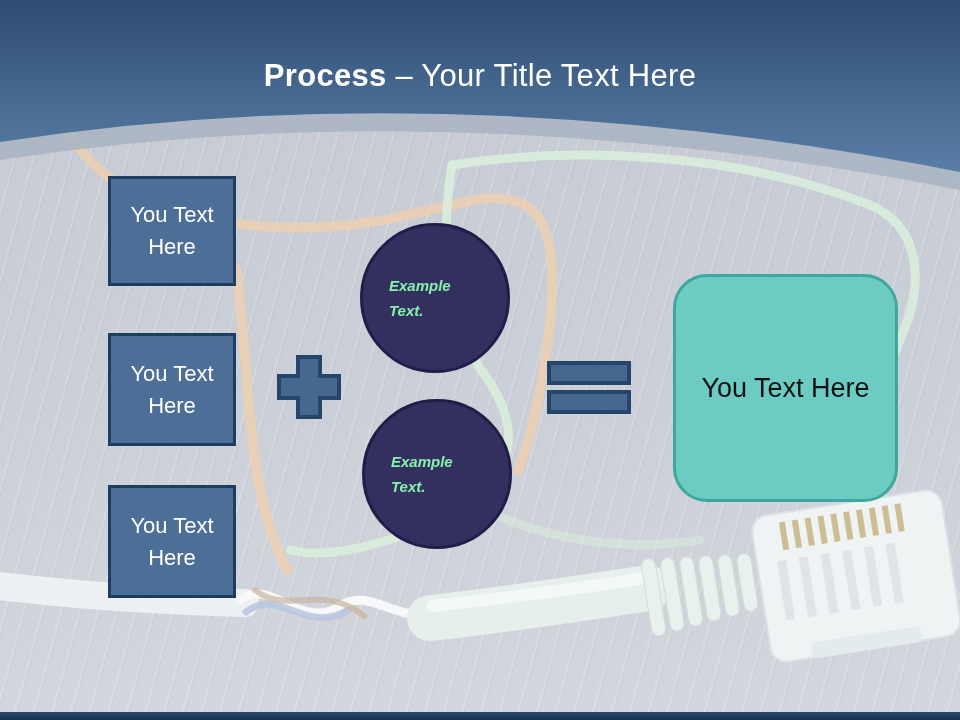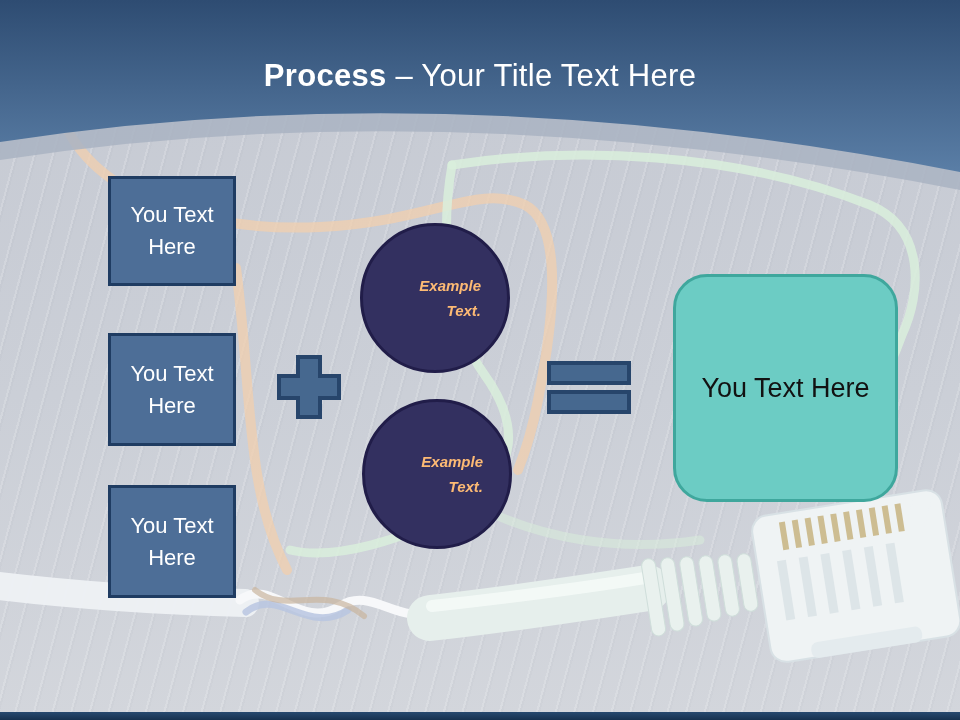--- a/index.html
+++ b/index.html
@@ -31,22 +31,22 @@
   }
   .side-box.b1{top:176px;}
   .side-box.b2{top:333px;height:113px;}
   .side-box.b3{top:485px;height:113px;}
   .op{position:absolute;}
   .op.plus{left:276px;top:354px;}
   .op.equals{left:545px;top:359px;}
   .circle{
     position:absolute;width:150px;height:150px;border-radius:50%;
     background:#333060;border:3px solid #211d49;box-sizing:border-box;
-    display:flex;align-items:center;justify-content:center;text-align:right;
-    color:#fdba74;font-weight:700;font-style:italic;font-size:15px;line-height:1.7;
+    display:flex;align-items:center;justify-content:center;text-align:left;
+    color:#86efac;font-weight:700;font-style:italic;font-size:15px;line-height:1.7;
   }
   .circle.c1{left:360px;top:223px;}
   .circle.c2{left:362px;top:399px;}
   .circle .inner{width:92px;}
   .result-box{
     position:absolute;left:673px;top:274px;width:225px;height:228px;
     background:#6cccc4;border:3px solid #3fa79d;border-radius:34px;box-sizing:border-box;
     display:flex;align-items:center;justify-content:center;text-align:center;
     color:#121212;font-size:27px;
   }

